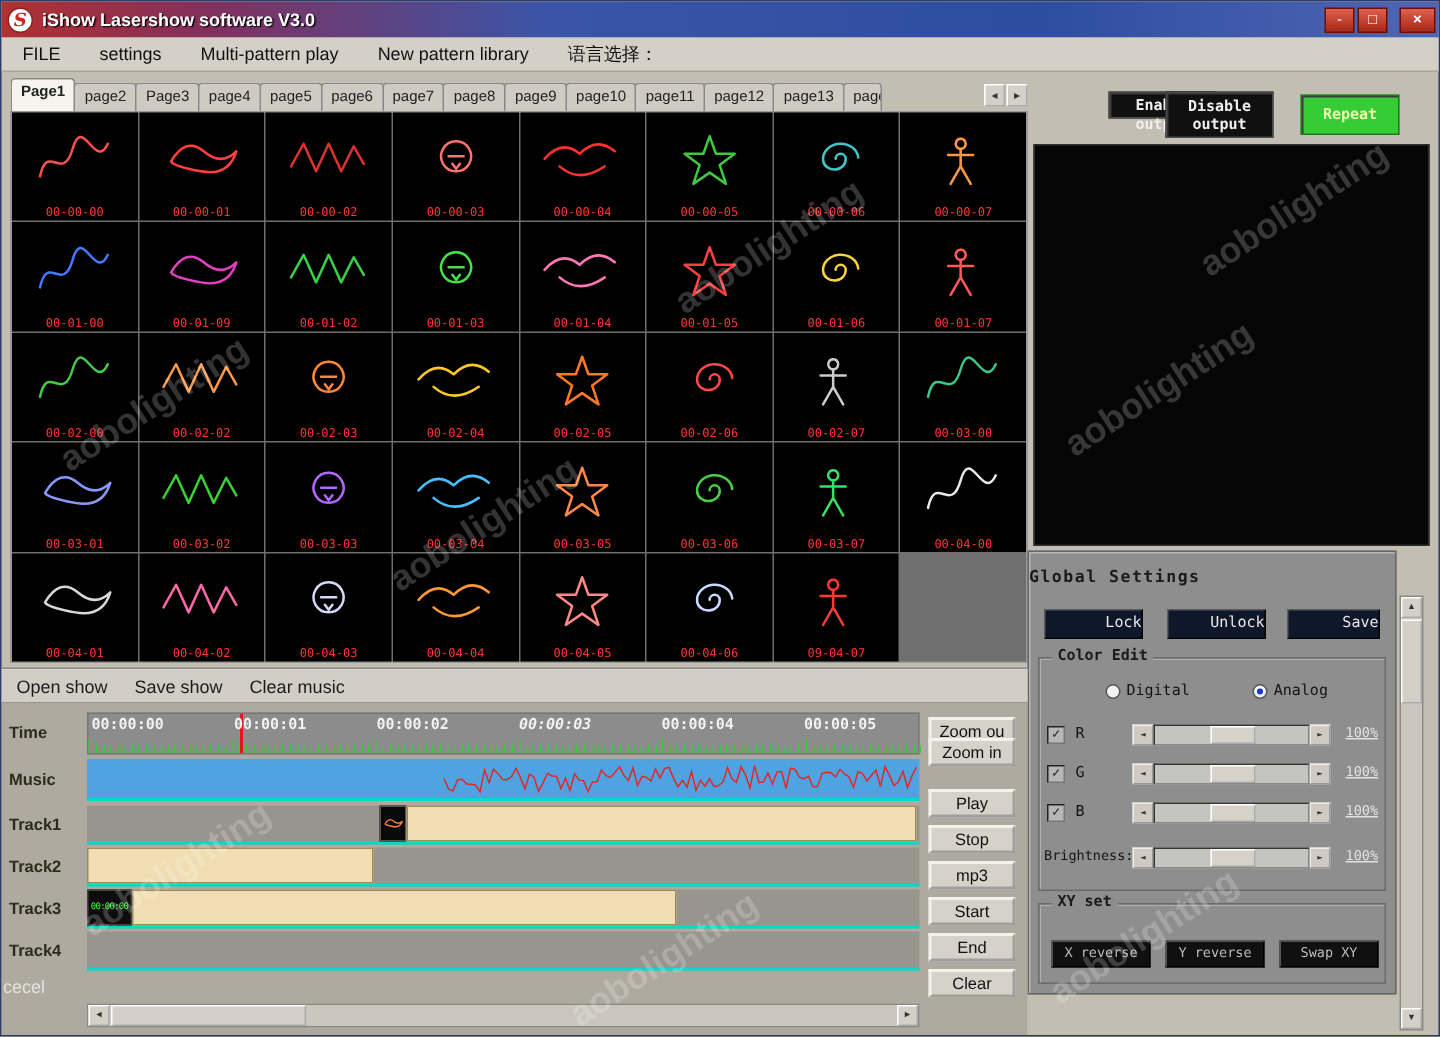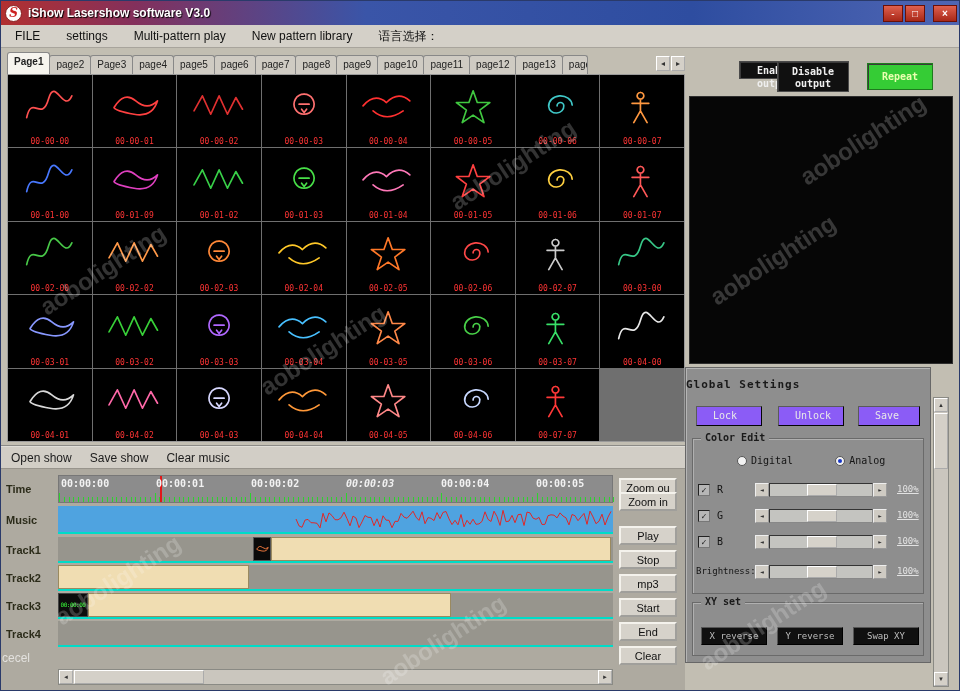--- a/index.html
+++ b/index.html
@@ -49,22 +49,22 @@
   #disable-btn { left:776px; top:60px; width:72px; height:31px; }
   #repeat-btn { left:866px; top:62px; width:66px; height:27px; background:#35cc35; color:#eaffb0;
     border:1px solid #1e7a1e; font:bold 10px/24px "DejaVu Sans Mono", monospace; padding-top:0; }
 
   .preview { position:absolute; left:688px; top:95px; width:264px; height:268px; background:#060606; border:1px solid #2e2e2e; }
 
   
   .settings { position:absolute; left:684px; top:366px; width:246px; height:296px; background:#8e8e8e;
     border:1px solid #676767; box-shadow:inset 1px 1px 0 #b5b5b5; font-family:"DejaVu Sans Mono", monospace; }
   .settings-title { text-align:left; font:bold 11px "DejaVu Sans Mono", monospace; color:#1a1a1a; margin-top:10px; letter-spacing:1px; }
-  .gs-btn { position:absolute; background:#8b5cf6; color:#e8e8e8; border:1px outset #5a5a5a;
-    font:10px/18px "DejaVu Sans Mono", monospace; text-align:left;padding-left:16px; }
+  .gs-btn { position:absolute; background:#0f172a; color:#e8e8e8; border:1px outset #5a5a5a;
+    font:10px/18px "DejaVu Sans Mono", monospace; text-align:right;padding-left:16px; }
   #lock-btn { left:10px; top:38px; width:66px; height:20px; }
   #unlock-btn { left:92px; top:38px; width:66px; height:20px; }
   #save-btn { left:172px; top:38px; width:62px; height:20px; }
 
   .groupbox { position:absolute; border:1px solid #6a6a6a; box-shadow:inset 1px 1px 0 #b0b0b0; }
   .groupbox .legend { position:absolute; top:-7px; left:8px; background:#8e8e8e; padding:0 4px;
     font:bold 10px "DejaVu Sans Mono", monospace; color:#1a1a1a; }
   #color-edit { left:6px; top:70px; width:232px; height:156px; }
   #xy-set { left:6px; top:234px; width:232px; height:54px; }
 
@@ -403,21 +403,21 @@
       <div class="cell">
         <svg viewBox="0 0 72 50">
           <path d="M36,24 a4,4 0 1,1 8,0 a9,8 0 1,1 -18,1 a14,12 0 1,1 28,-2" fill="none" stroke="#c8d8ff" stroke-width="2" stroke-linecap="round" stroke-linejoin="round"></path>
         </svg>
         <div class="lbl">00-04-06</div>
       </div>
       <div class="cell">
         <svg viewBox="0 0 72 50">
           <path d="M34,8 a4,4 0 1,0 0.1,0 M34,16 V30 M24,21 H44 M34,30 L26,44 M34,30 L42,44" fill="none" stroke="#ff3838" stroke-width="2" stroke-linecap="round" stroke-linejoin="round"></path>
         </svg>
-        <div class="lbl">00-07-07</div>
+        <div class="lbl">09-04-07</div>
       </div>
     </div>
 
   <button class="output-btn" id="enable-btn">Enable output</button>
   <button class="output-btn" id="disable-btn">Disable output</button>
   <button class="output-btn" id="repeat-btn">Repeat</button>
 
   <div class="preview"></div>
 
   <div class="settings">

